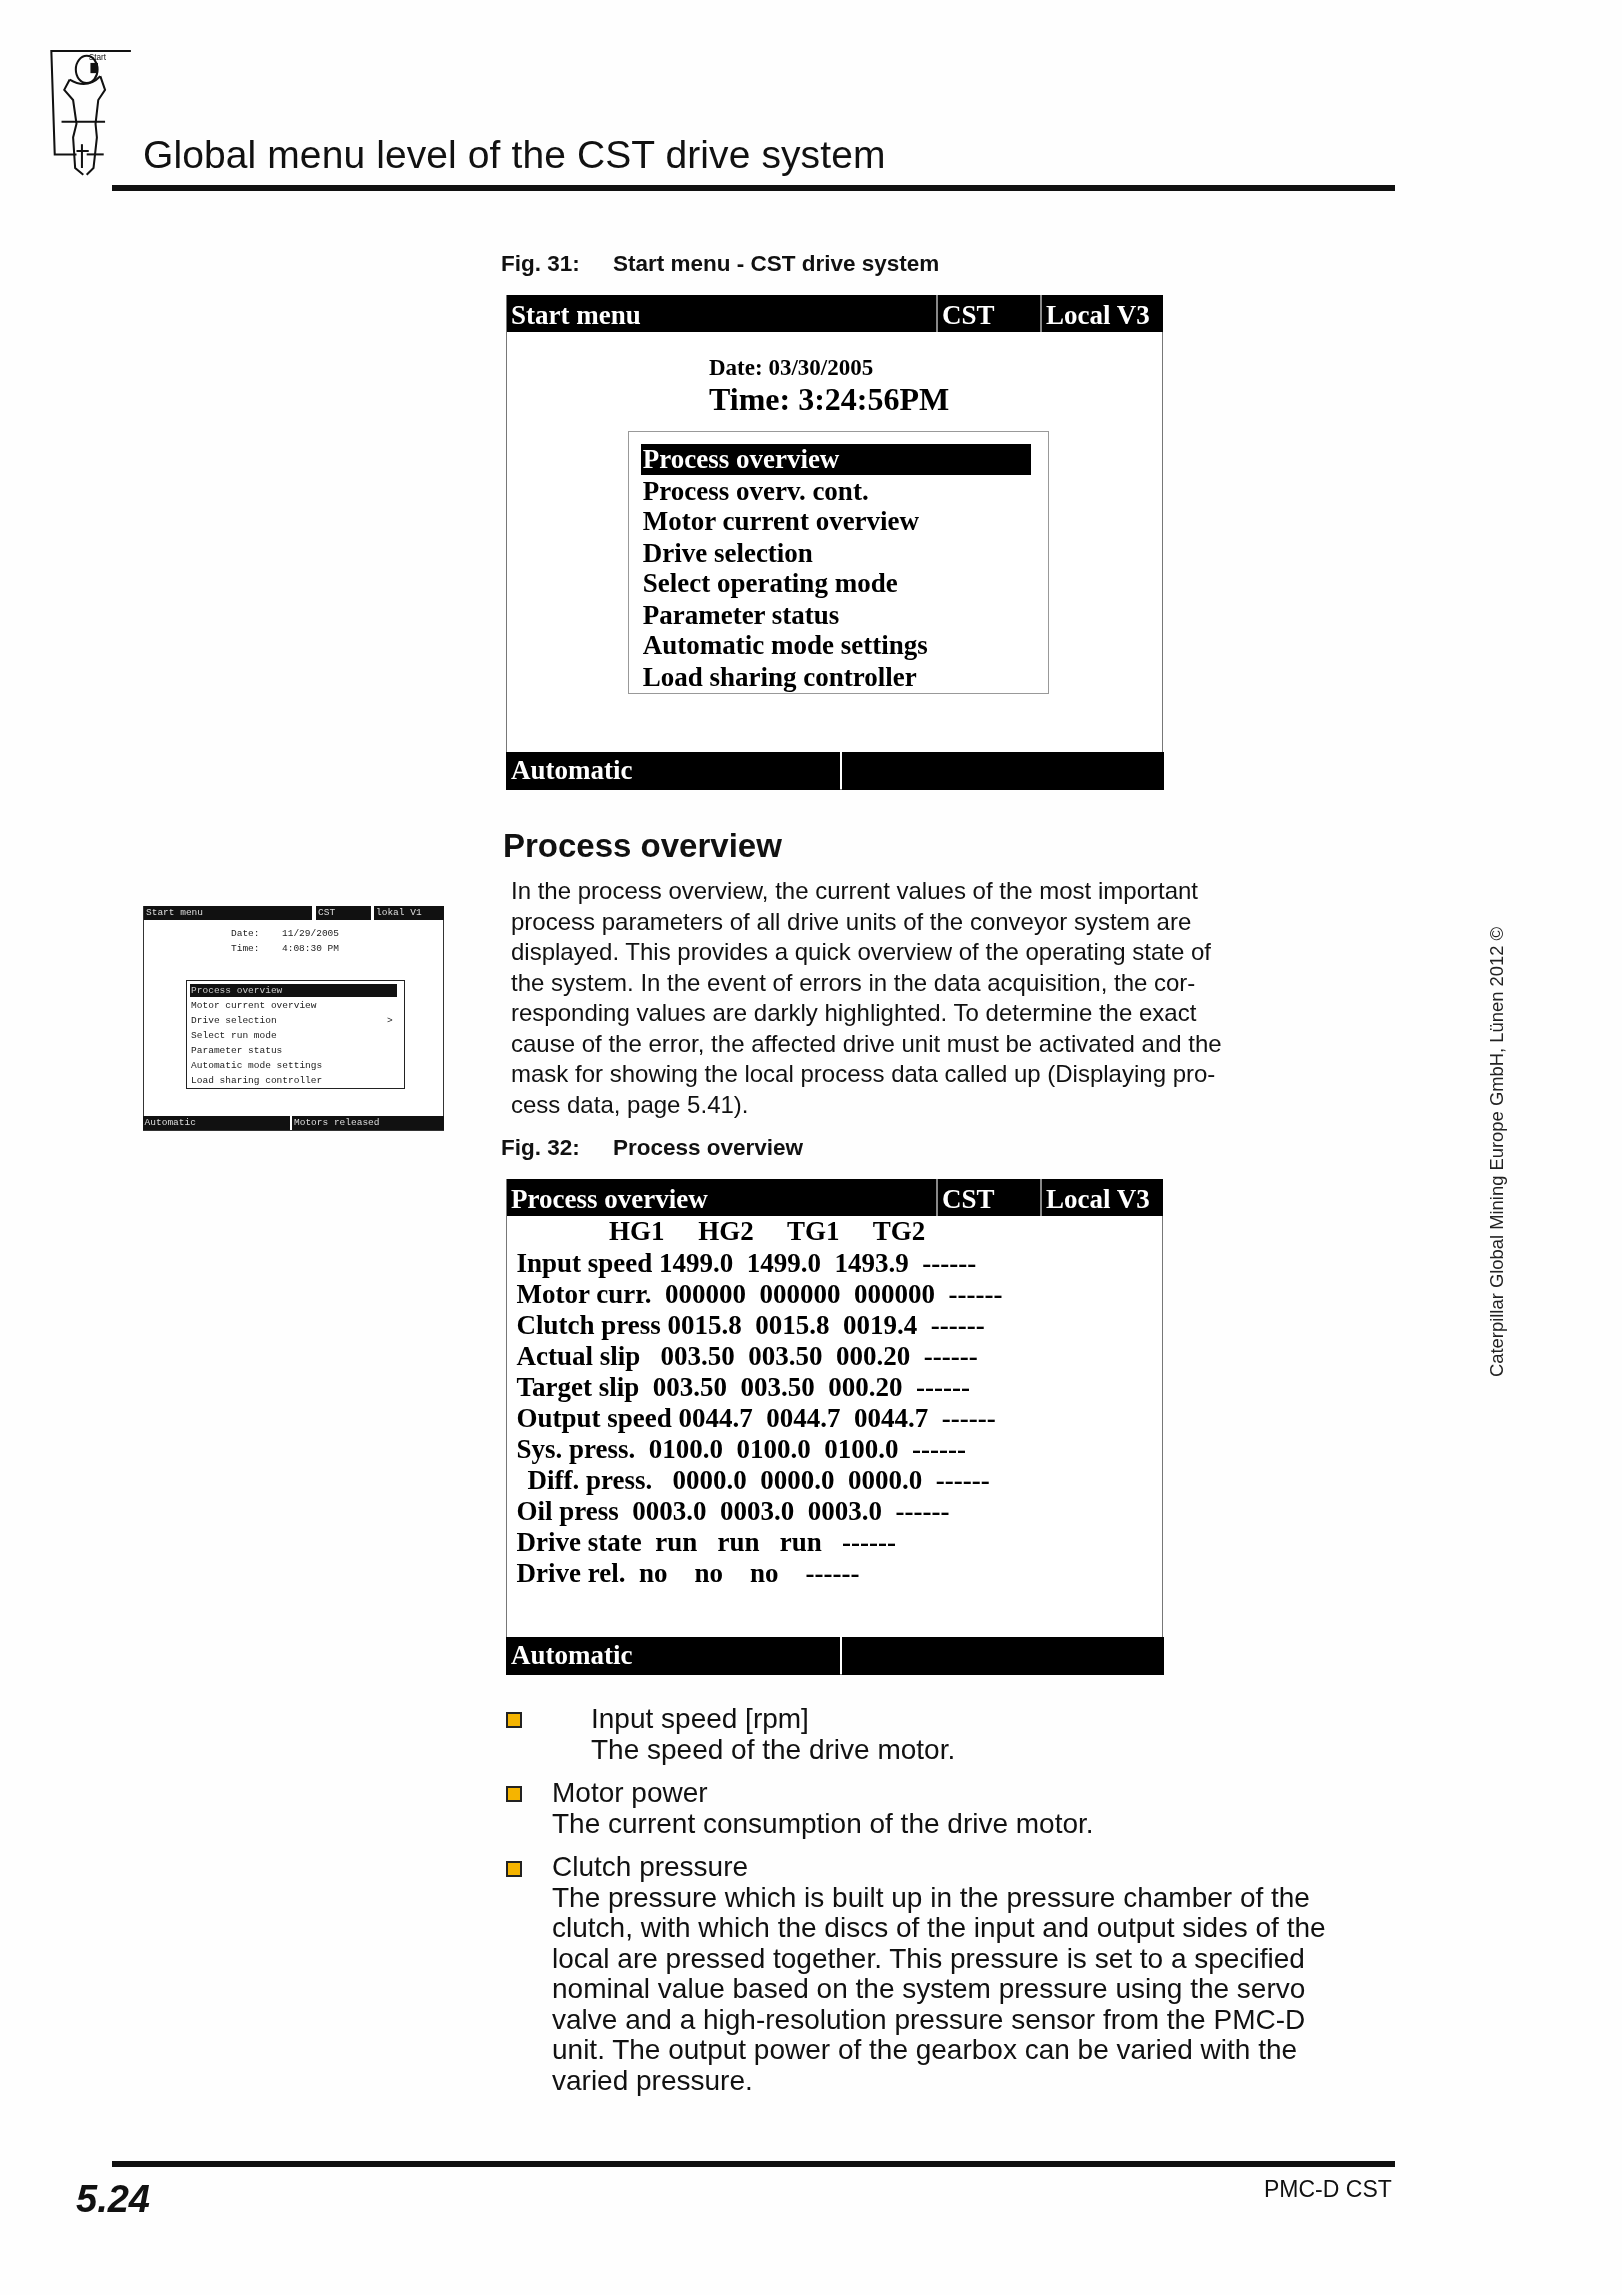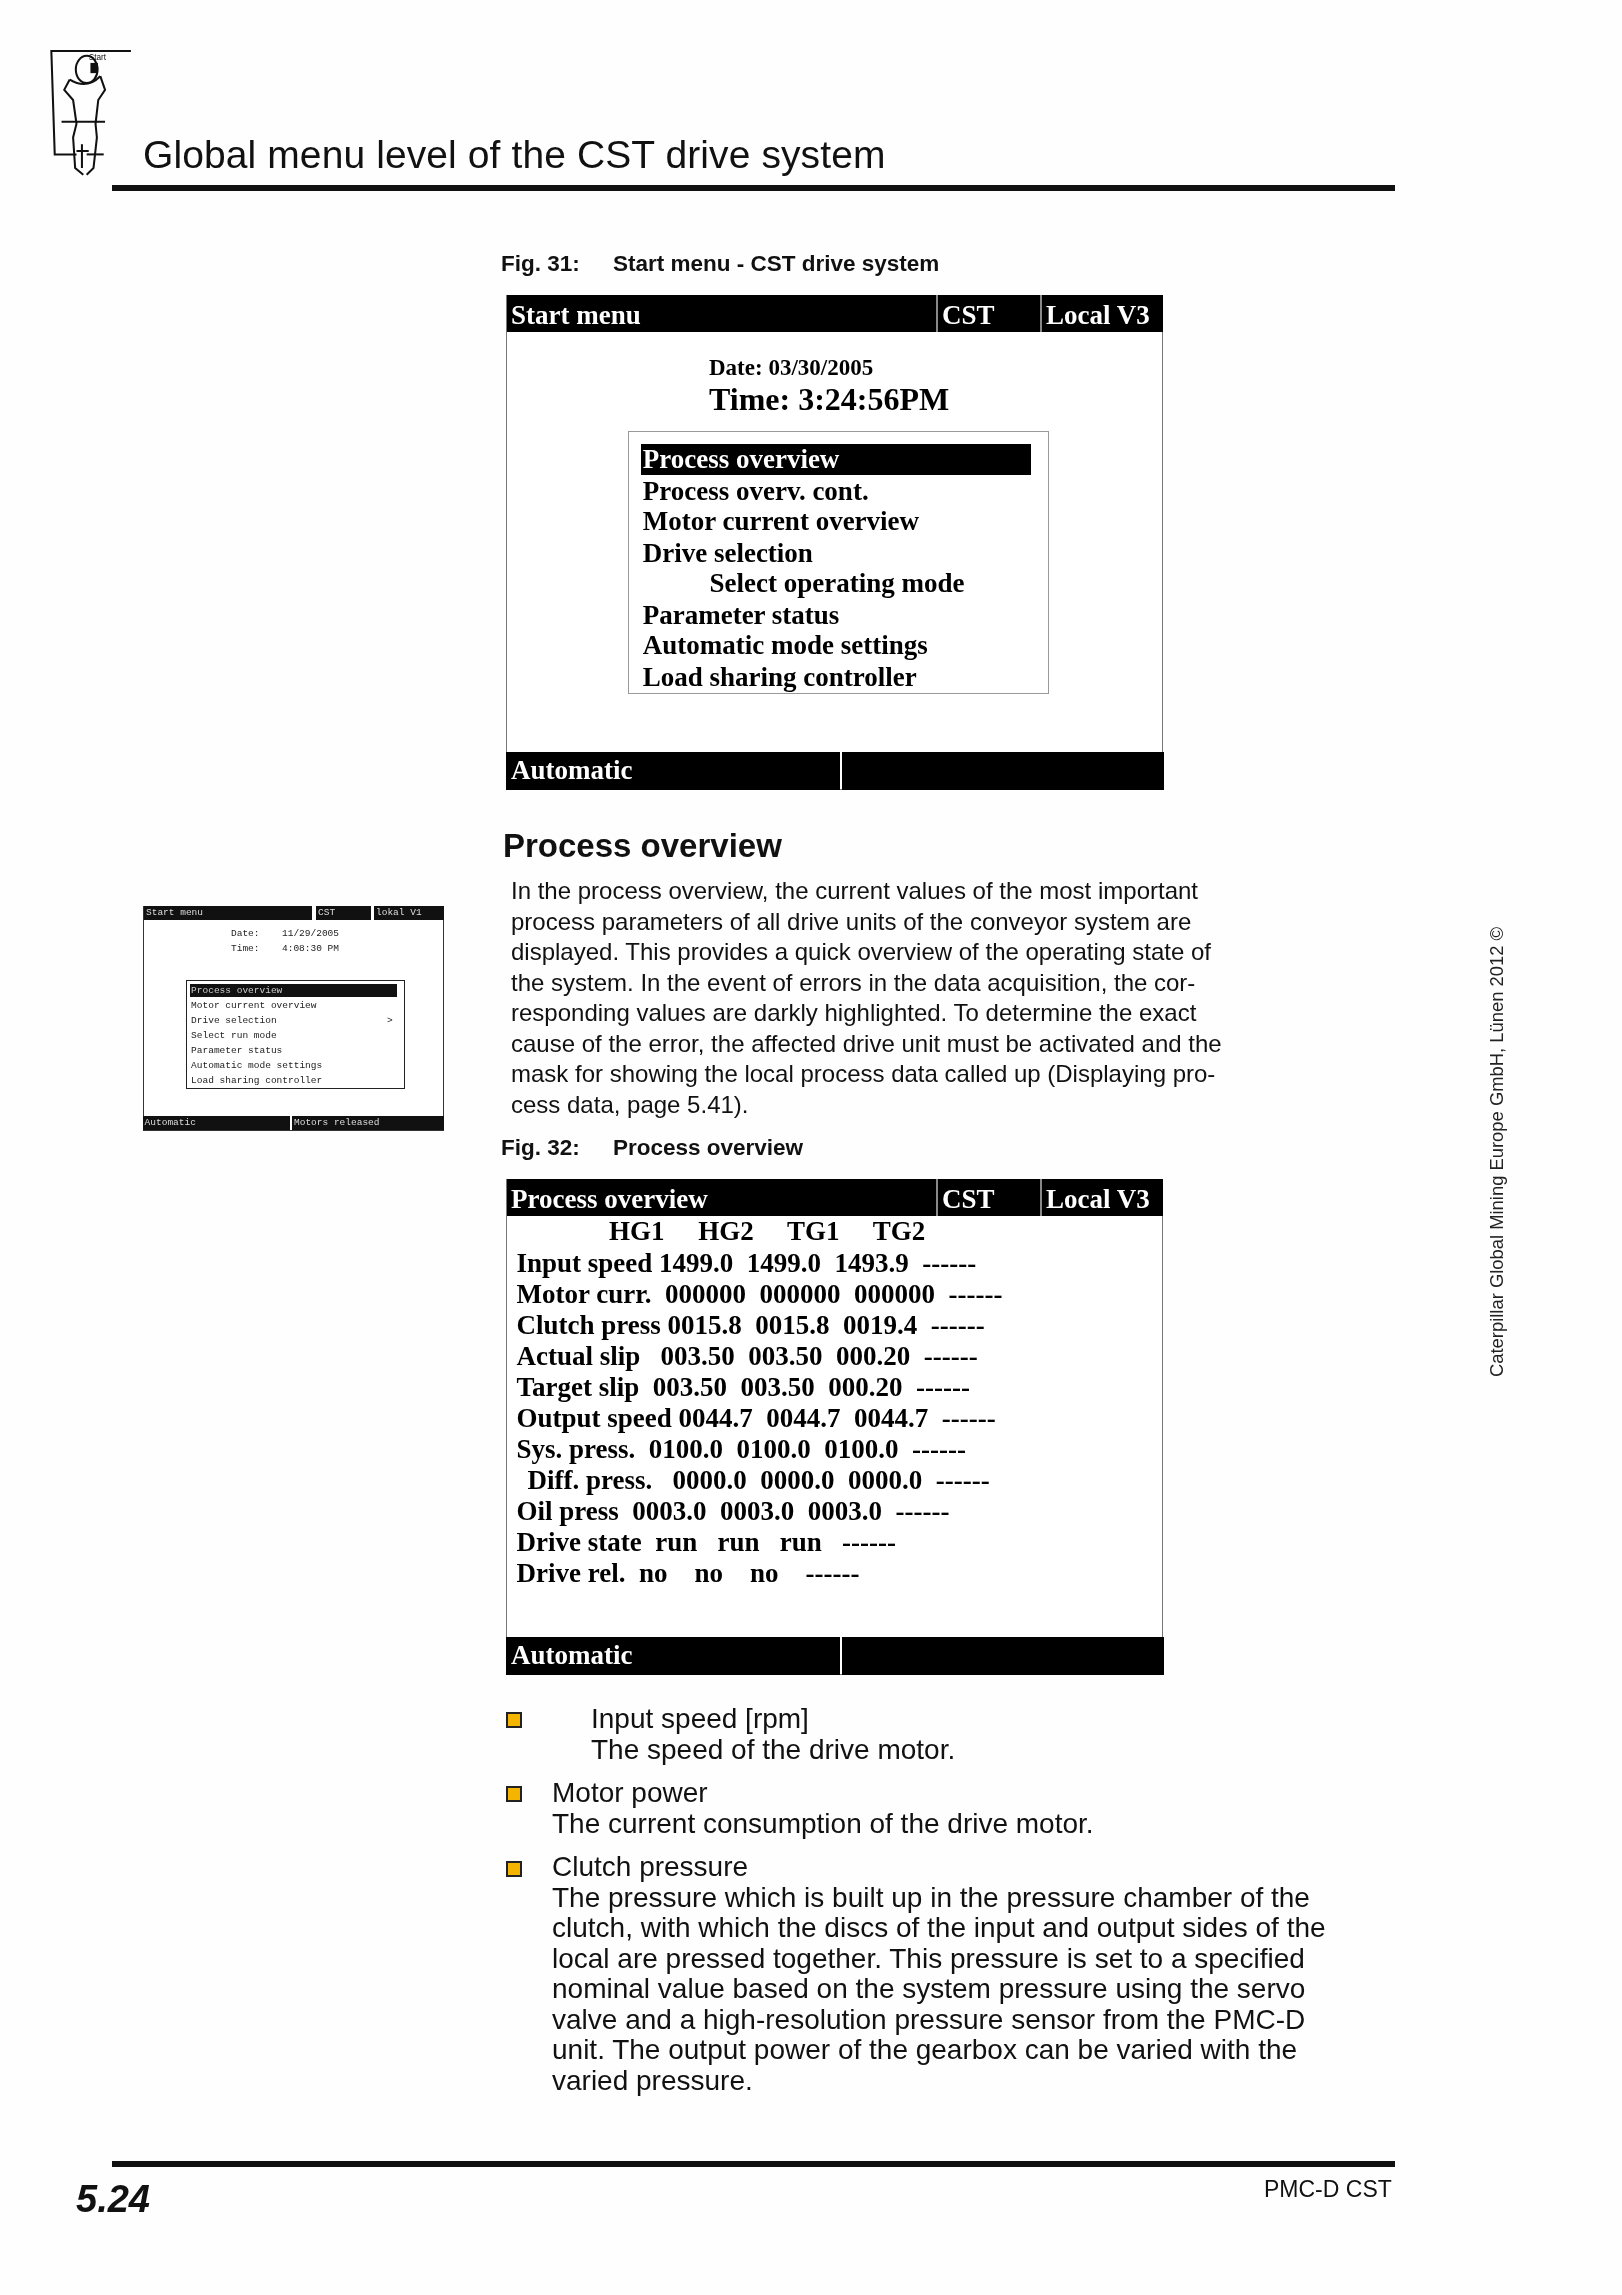--- a/index.html
+++ b/index.html
@@ -88,21 +88,21 @@
   <div class="scr-sep" style="left:533px;"></div>
 
   <div class="abs serif-b" style="left:202px; top:57px; font-size:23px; line-height:31px;">Date: 03/30/2005</div>
   <div class="abs serif-b" style="left:202px; top:89px; font-size:32px; line-height:31px;">Time: 3:24:56PM</div>
 
   <div class="menu-box serif-b" style="left:121px; top:136px; width:421px; height:263px;">
     <div class="menu-item sel" style="top:12.3px;">Process overview</div>
     <div class="menu-item" style="top:44px;">Process overv. cont.</div>
     <div class="menu-item" style="top:74px;">Motor current overview</div>
     <div class="menu-item" style="top:106px;">Drive selection</div>
-    <div class="menu-item" style="top:136px;text-align:center;">Select operating mode</div>
+    <div class="menu-item" style="top:136px;">Select operating mode</div>
     <div class="menu-item" style="top:168px;">Parameter status</div>
     <div class="menu-item" style="top:198px;">Automatic mode settings</div>
     <div class="menu-item" style="top:230px;">Load sharing controller</div>
   </div>
 
   <div class="scr-bottom" style="top:457px; width:334px;">Automatic</div>
   <div class="scr-bottom" style="top:457px; left:335px; width:322px;"></div>
 </div>
 
 <div class="abs thumb">

